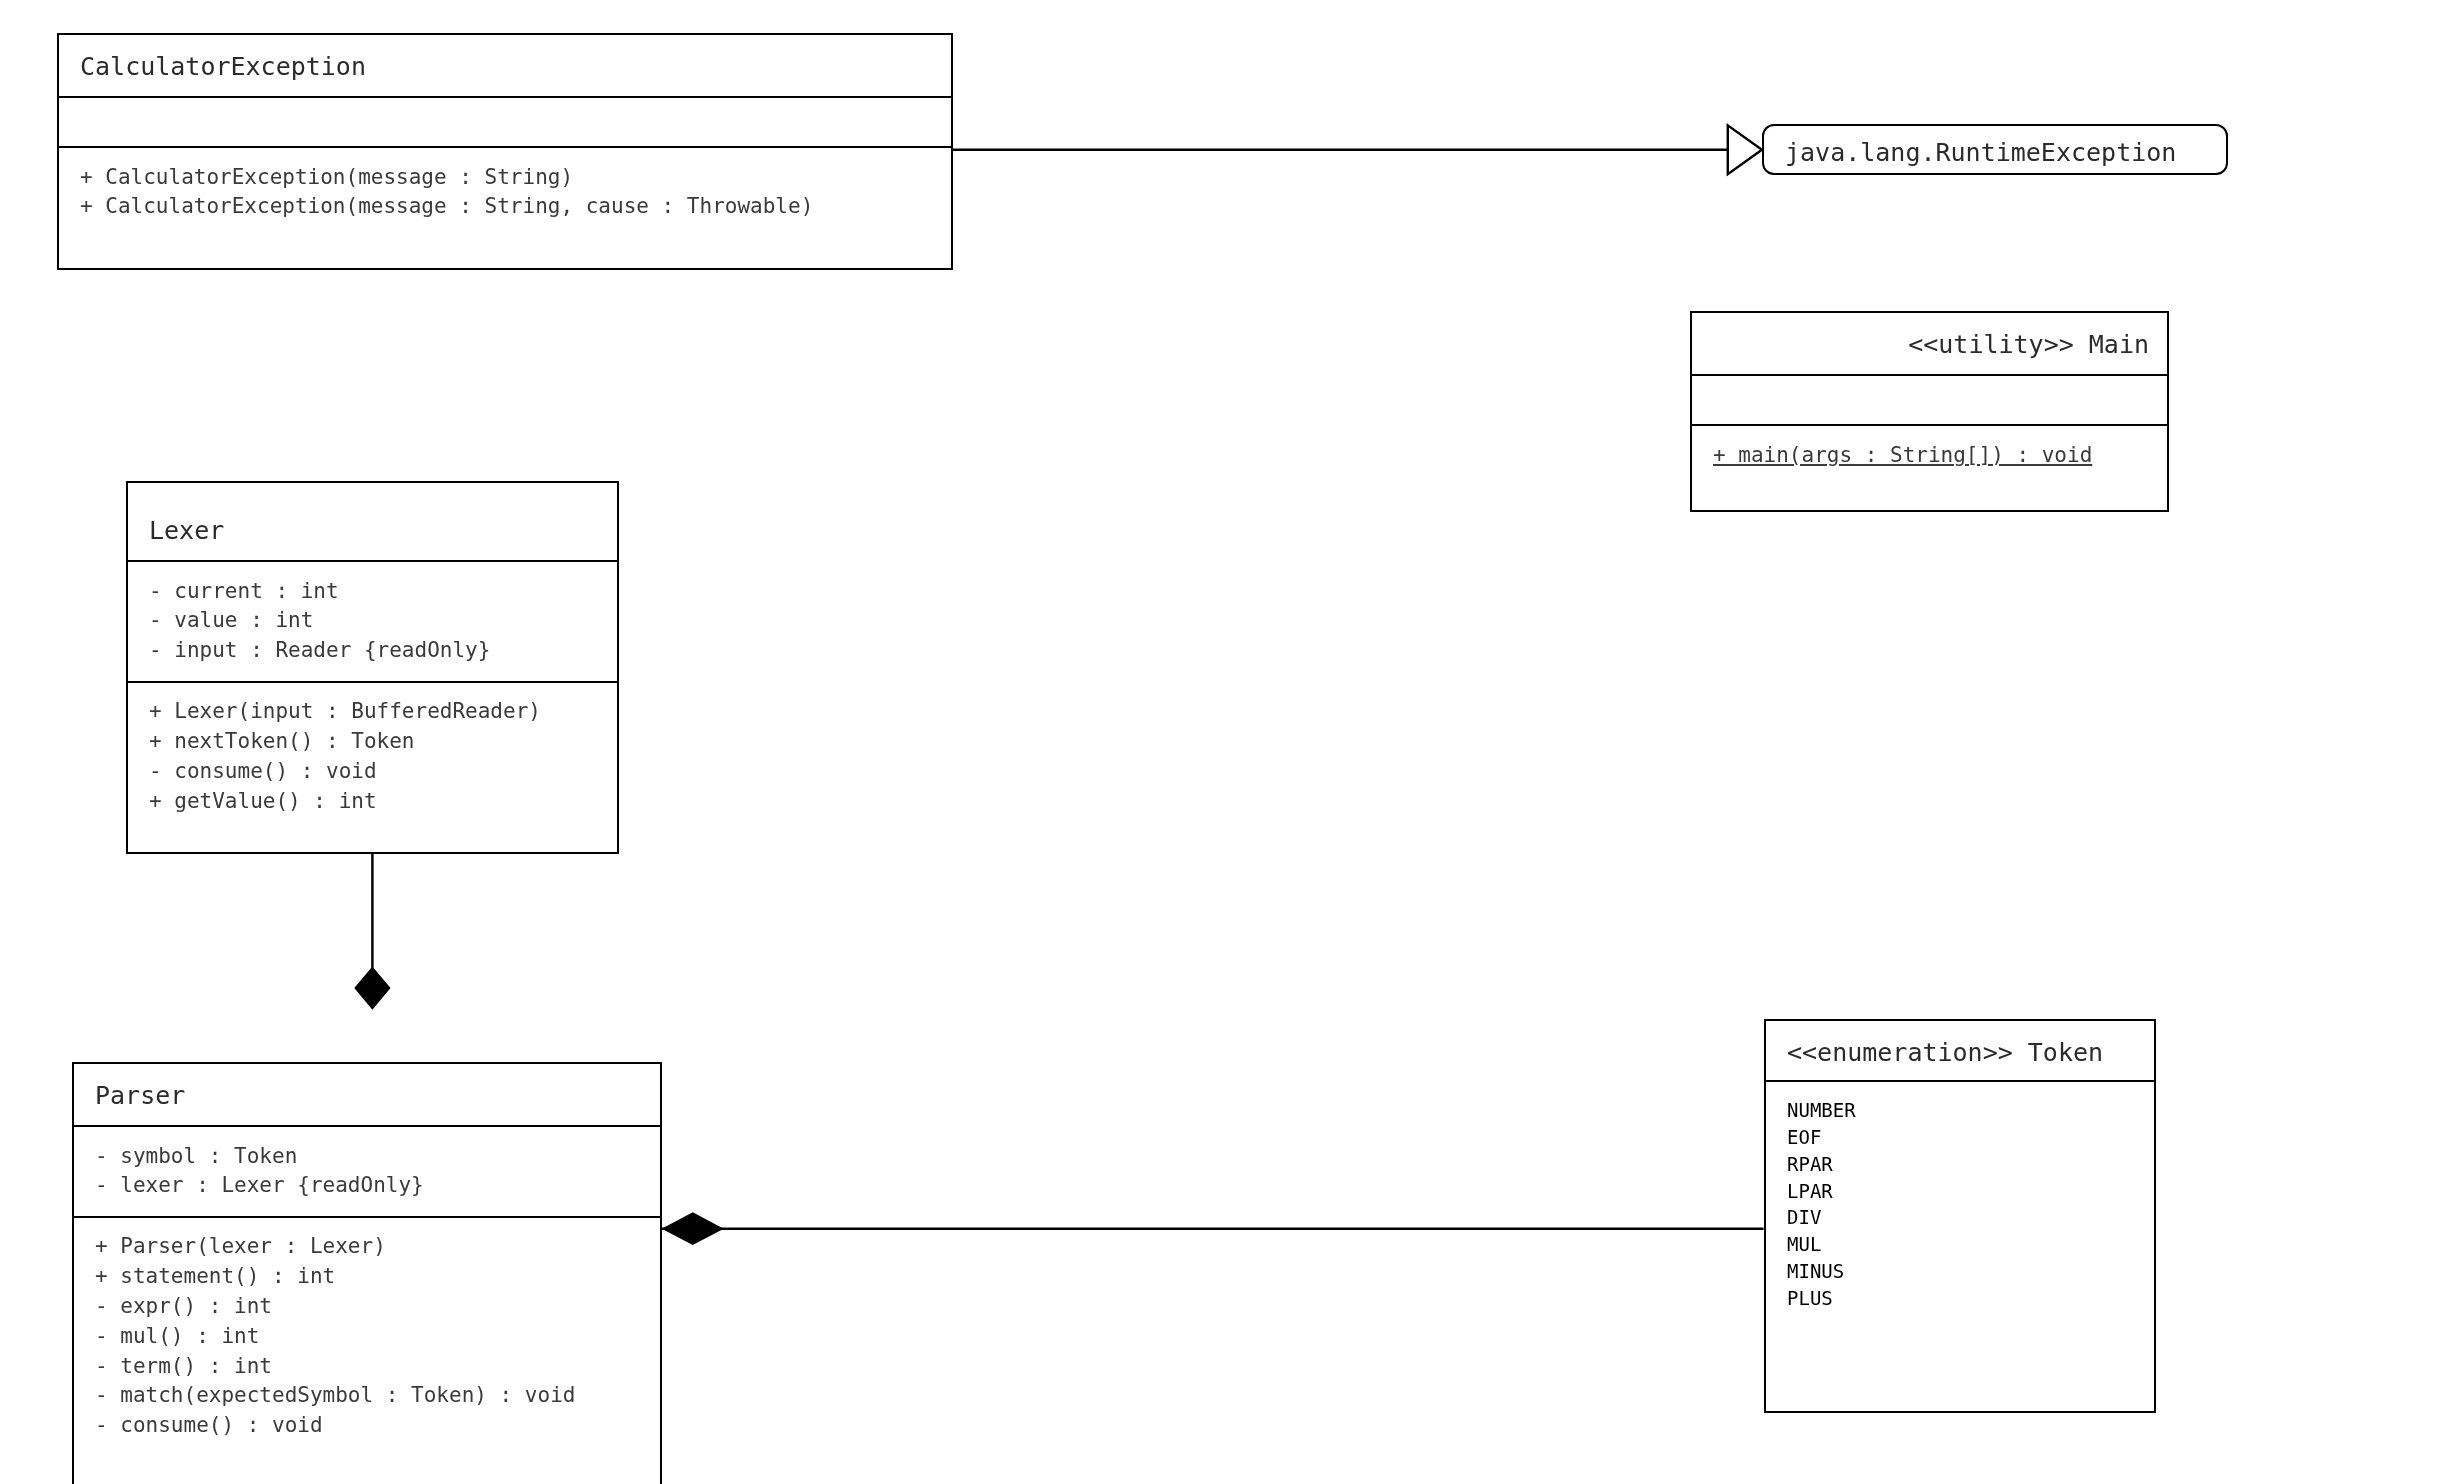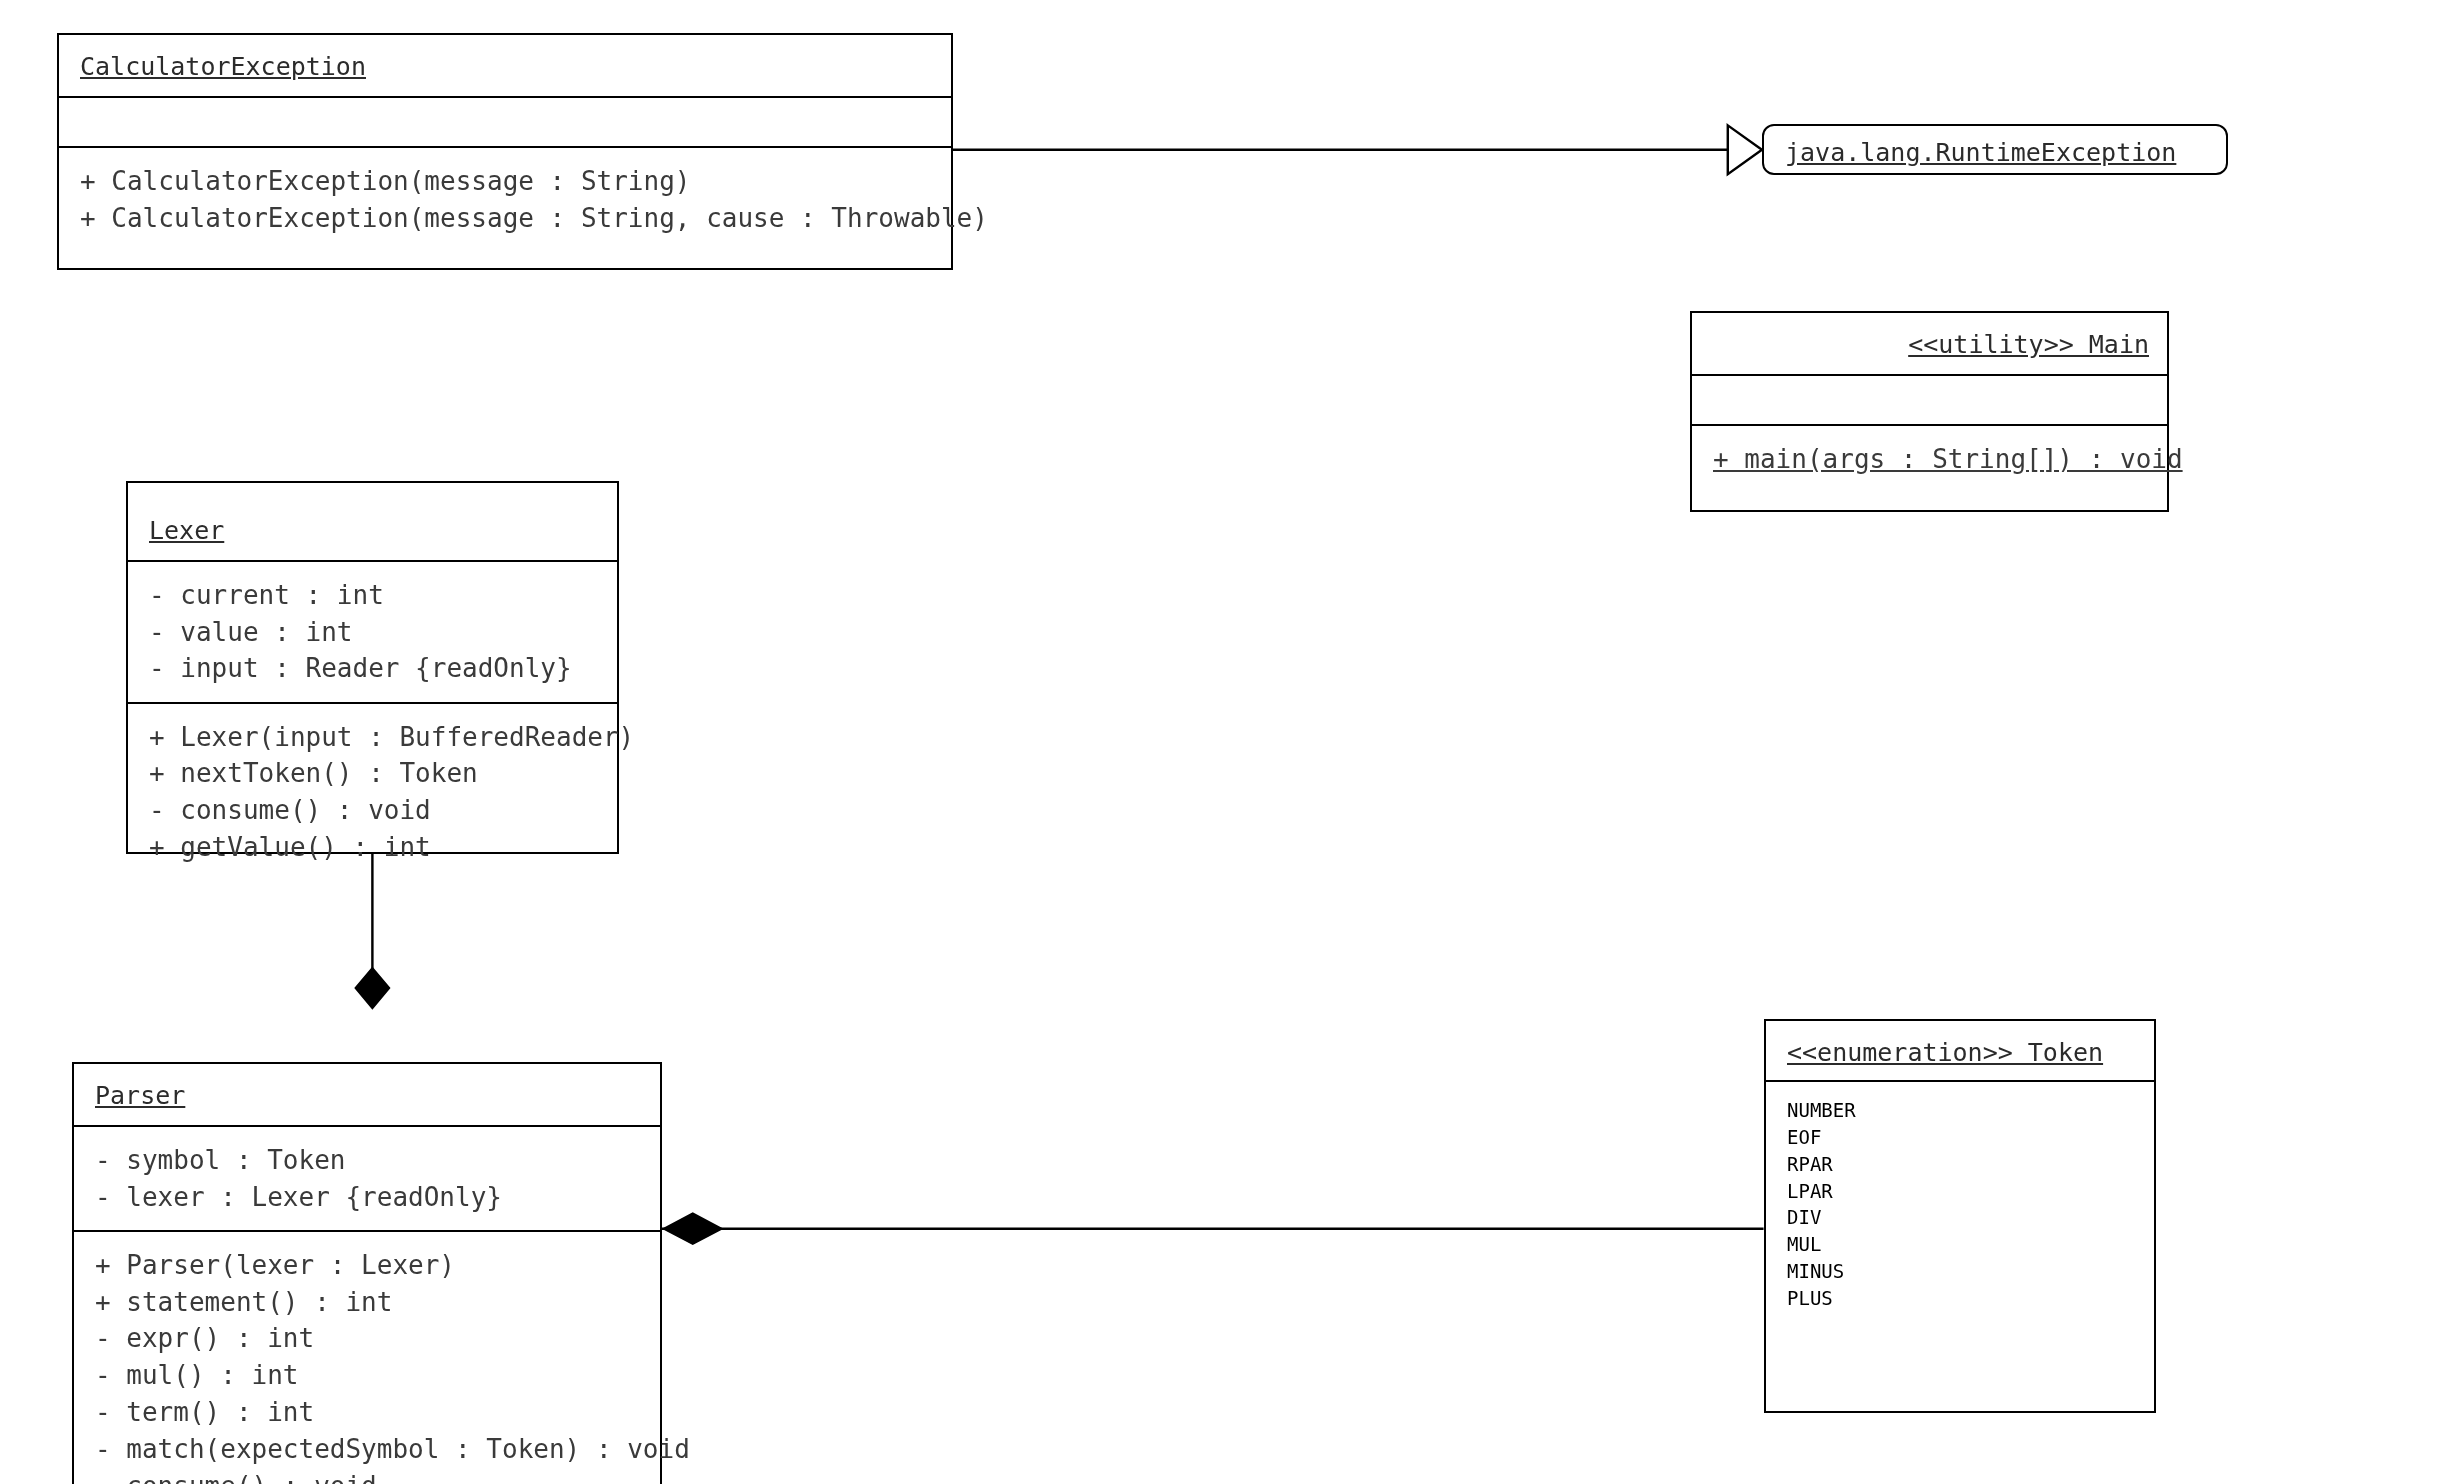--- a/index.html
+++ b/index.html
@@ -36,24 +36,23 @@
   }
   .comp-name {
     display: flex;
     align-items: flex-start;
   }
   .cls-title {
     font-size: 25px;
     line-height: 1.35;
     color: #2b2b2b;
     white-space: pre;
-    text-decoration: underline;
   }
   .member {
-    font-size: 26px;
+    font-size: 21px;
     line-height: 1.42;
     color: #3a3a3a;
     white-space: pre;
   }
   .member.static-member {
     text-decoration: underline;
   }
   .enum-literal {
     font-size: 19px;
     line-height: 1.42;

